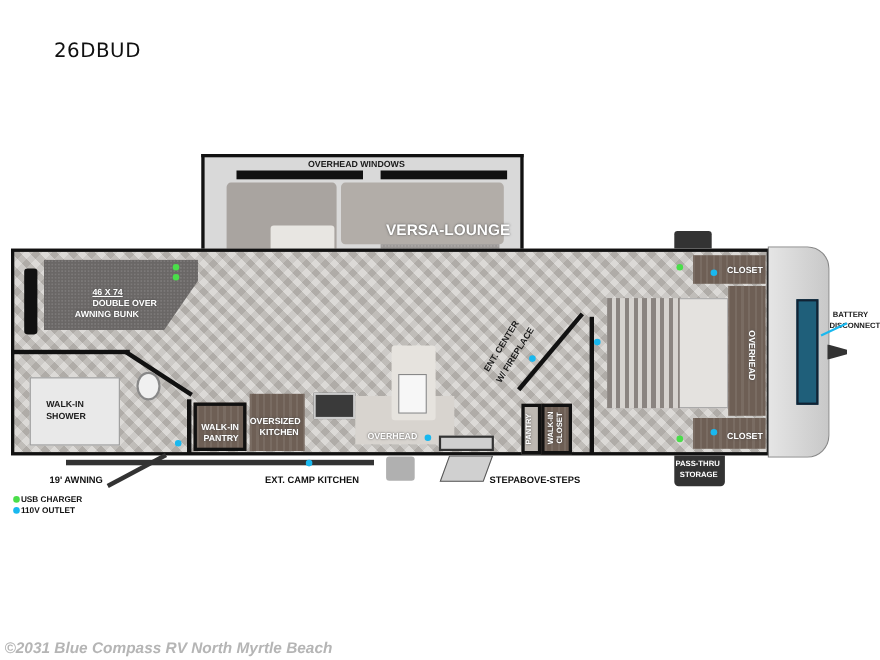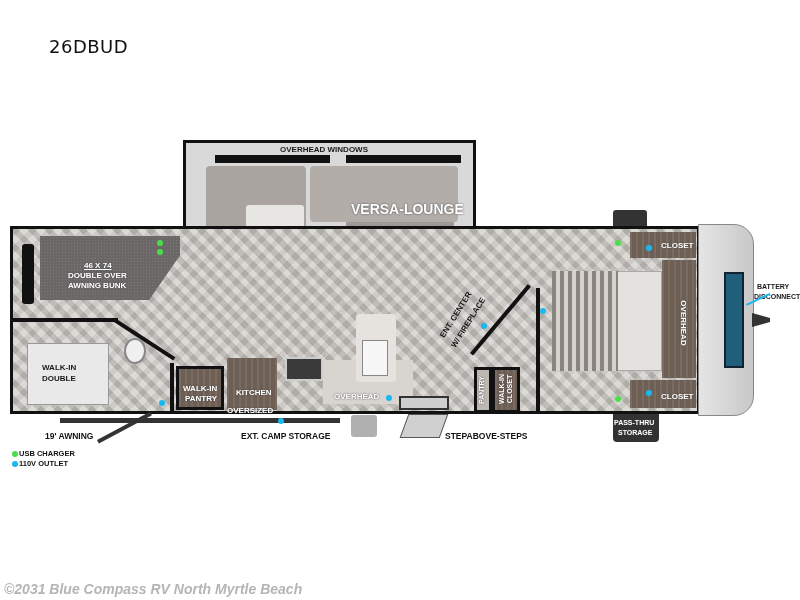--- a/index.html
+++ b/index.html
@@ -44,40 +44,40 @@
   <div style="position:absolute;left:246px;top:205px;width:58px;height:42px;background:#e8e6e2;border-radius:3px;"></div>
   <div style="position:absolute;left:310px;top:166px;width:148px;height:56px;background:#b2ada8;border-radius:4px;"></div>
   <div class="carpet-light" style="position:absolute;left:346px;top:222px;width:108px;height:26px;"></div>
   <div class="lbl light" style="left:351px;top:192px;font-size:14px;margin-top:12px;">VERSA-LOUNGE</div>
 
   <div class="herring" style="position:absolute;left:10px;top:226px;width:690px;height:188px;border:3px solid #111;"></div>
 
   <div class="carpet" style="position:absolute;left:40px;top:236px;width:140px;height:64px;clip-path:polygon(0 0,100% 0,100% 30%,78% 100%,0 100%);"></div>
   <div style="position:absolute;left:22px;top:244px;width:12px;height:60px;background:#111;border-radius:3px;"></div>
   <div class="lbl light" style="left:84px;top:261px;text-decoration:underline;">46 X 74</div>
-  <div class="lbl light" style="left:68px;top:271px;">DOUBLE OVER</div>
+  <div class="lbl light" style="left:84px;top:271px;">DOUBLE OVER</div>
   <div class="lbl light" style="left:68px;top:281px;">AWNING BUNK</div>
   <div class="dot usb" style="left:157px;top:240px;"></div>
   <div class="dot usb" style="left:157px;top:249px;"></div>
 
   <div class="wall" style="left:10px;top:318px;width:108px;height:4px;"></div>
   <div class="wall" style="left:115px;top:318px;width:72px;height:4px;transform-origin:0 0;transform:rotate(33deg);"></div>
   <div class="wall" style="left:170px;top:363px;width:4px;height:50px;"></div>
   <div style="position:absolute;left:27px;top:343px;width:82px;height:62px;background:#e9e9e9;border:1px solid #999;"></div>
   <div class="lbl dark" style="left:42px;top:363px;">WALK-IN</div>
-  <div class="lbl dark" style="left:42px;top:374px;">DOUBLE</div>
+  <div class="lbl dark" style="left:42px;top:374px;">SHOWER</div>
   <div style="position:absolute;left:124px;top:338px;width:22px;height:26px;background:#f0f0f0;border:2px solid #888;border-radius:50%;"></div>
   <div class="dot outlet" style="left:159px;top:400px;"></div>
 
   <div class="wood" style="position:absolute;left:176px;top:366px;width:48px;height:44px;border:3px solid #111;"></div>
   <div class="lbl light" style="left:183px;top:384px;">WALK-IN</div>
   <div class="lbl light" style="left:185px;top:394px;">PANTRY</div>
 
   <div class="wood" style="position:absolute;left:227px;top:358px;width:50px;height:52px;"></div>
-  <div class="lbl light" style="left:227px;top:378px;margin-top:28px;">OVERSIZED</div>
+  <div class="lbl light" style="left:227px;top:378px;">OVERSIZED</div>
   <div class="lbl light" style="left:236px;top:388px;">KITCHEN</div>
   <div style="position:absolute;left:285px;top:357px;width:38px;height:24px;background:#3a3a3a;border:2px solid #ccc;"></div>
   <div style="position:absolute;left:323px;top:360px;width:90px;height:44px;background:#d8d4cf;"></div>
   <div style="position:absolute;left:356px;top:314px;width:40px;height:68px;background:#e6e3de;border-radius:3px;"></div>
   <div style="position:absolute;left:362px;top:340px;width:26px;height:36px;background:#f7f7f7;border:1px solid #888;"></div>
   <div class="lbl light" style="left:334px;top:392px;">OVERHEAD</div>
   <div class="dot outlet" style="left:386px;top:395px;"></div>
 
   <div class="wall" style="left:470px;top:353px;width:90px;height:4px;transform-origin:0 0;transform:rotate(-50deg);"></div>
   <div class="lbl dark" style="left:430px;top:310px;transform:rotate(-58deg);">ENT. CENTER</div>
@@ -116,21 +116,21 @@
   <div class="lbl light" style="left:614px;top:418px;font-size:7px;">PASS-THRU</div>
   <div class="lbl light" style="left:618px;top:428px;font-size:7px;">STORAGE</div>
 
   <div style="position:absolute;left:60px;top:418px;width:280px;height:5px;background:#333;"></div>
   <div style="position:absolute;left:97px;top:440px;width:60px;height:4px;background:#333;transform-origin:0 0;transform:rotate(-28deg);"></div>
   <div class="dot outlet" style="left:278px;top:418px;"></div>
   <div style="position:absolute;left:351px;top:415px;width:26px;height:22px;background:#b0b0b0;border-radius:3px;"></div>
   <div style="position:absolute;left:404px;top:414px;width:40px;height:24px;background:#d0d0d0;border:1px solid #555;transform:skewX(-20deg);"></div>
   <div style="position:absolute;left:399px;top:396px;width:50px;height:14px;background:#cfcfcf;border:2px solid #333;"></div>
   <div class="lbl ext" style="left:45px;top:431px;">19' AWNING</div>
-  <div class="lbl ext" style="left:241px;top:431px;">EXT. CAMP STORAGE</div>
+  <div class="lbl ext" style="left:241px;top:431px;">EXT. CAMP KITCHEN</div>
   <div class="lbl ext" style="left:445px;top:431px;">STEPABOVE-STEPS</div>
 
   <div style="position:absolute;left:12px;top:449px;">
     <div style="display:flex;align-items:center;height:10px;">
       <span class="dot usb" style="position:static;margin-right:1px;"></span>
       <span class="lbl ext" style="position:static;font-size:7.5px;">USB CHARGER</span>
     </div>
     <div style="display:flex;align-items:center;height:10px;">
       <span class="dot outlet" style="position:static;margin-right:1px;"></span>
       <span class="lbl ext" style="position:static;font-size:7.5px;">110V OUTLET</span>

